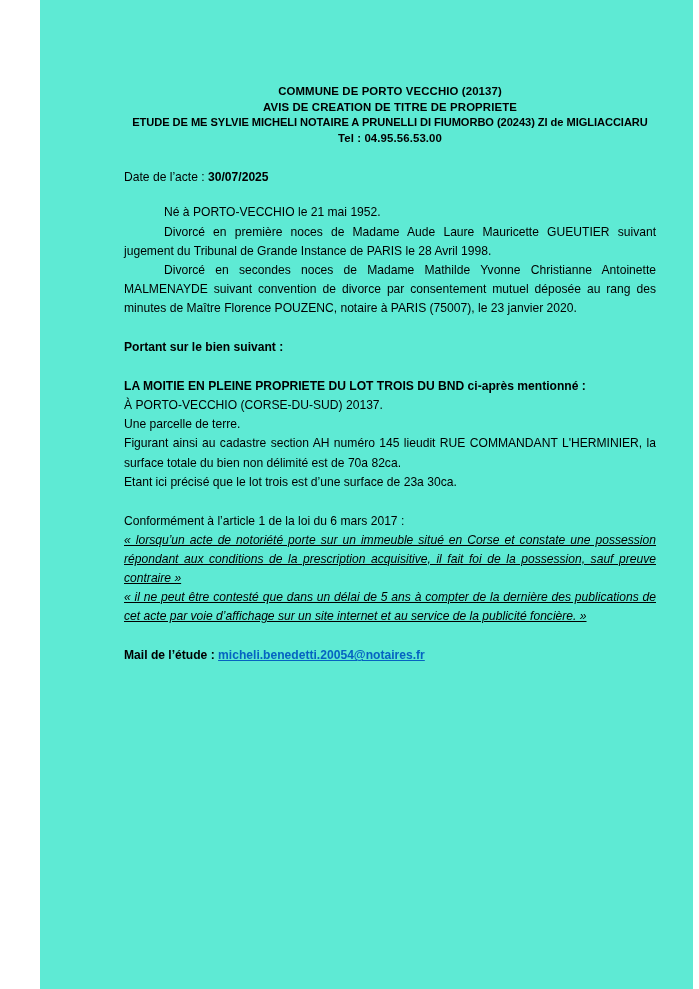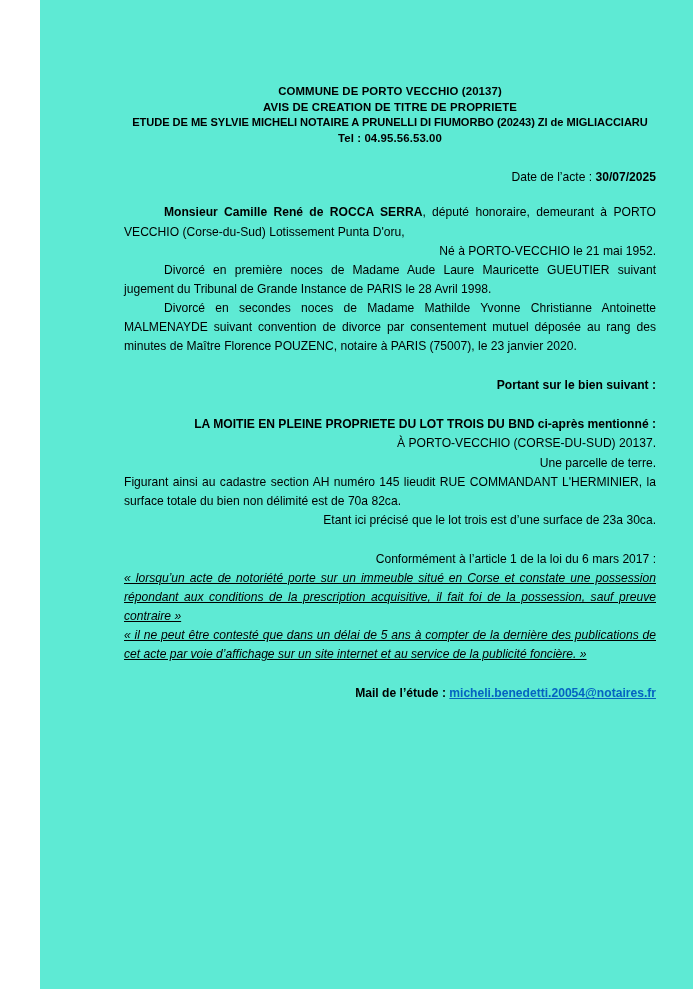--- a/index.html
+++ b/index.html
@@ -54,21 +54,21 @@
     font-size: 12.1px;
     line-height: 19.1px;
     text-align: justify;
     text-justify: inter-word;
   }
   p.par.indent { text-indent: 40px; }
   p.flat {
     margin: 0;
     font-size: 12.1px;
     line-height: 19.1px;
-    text-align: right;
+    text-align: left;
   }
   p.flat.indent { padding-left: 40px; }
   .b { font-weight: bold; }
   p.quote {
     margin: 0;
     font-size: 12.1px;
     line-height: 19.1px;
     text-align: justify;
     text-justify: inter-word;
     font-style: italic;
@@ -93,21 +93,20 @@
       <div class="hline">Tel : 04.95.56.53.00</div>
     </div>
 
     <div class="gap-lg"></div>
 
     <p class="flat"><span>Date de l’acte : </span><span class="b">30/07/2025</span></p>
 
 
     <div class="gap-sm"></div>
 
-    <p class="par indent"><span class="b">Monsieur Camille René de ROCCA SERRA</span><span>, député honoraire, demeurant à PORTO VECCHIO (Corse-du-Sud) Lotissement Punta D'oru,</span></p>
     <p class="flat indent">Né à PORTO-VECCHIO le  21 mai 1952.</p>
     <p class="par indent">Divorcé en première noces de Madame Aude Laure Mauricette GUEUTIER suivant jugement du Tribunal de Grande Instance de PARIS le 28 Avril 1998.</p>
     <p class="par indent">Divorcé en secondes noces de Madame Mathilde Yvonne Christianne Antoinette MALMENAYDE suivant convention de divorce par consentement mutuel déposée au rang des minutes de Maître Florence POUZENC, notaire à PARIS (75007), le 23 janvier 2020.</p>
 
     <div class="gap-md"></div>
 
     <p class="flat b">Portant sur le bien suivant :</p>
 
     <div class="gap-md"></div>
 

